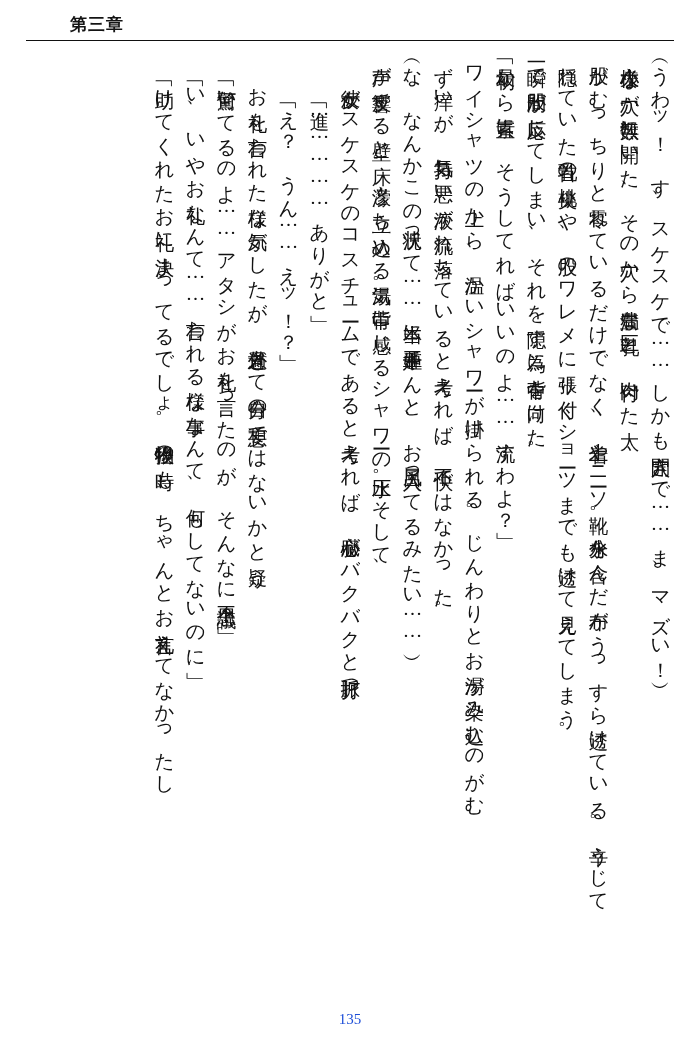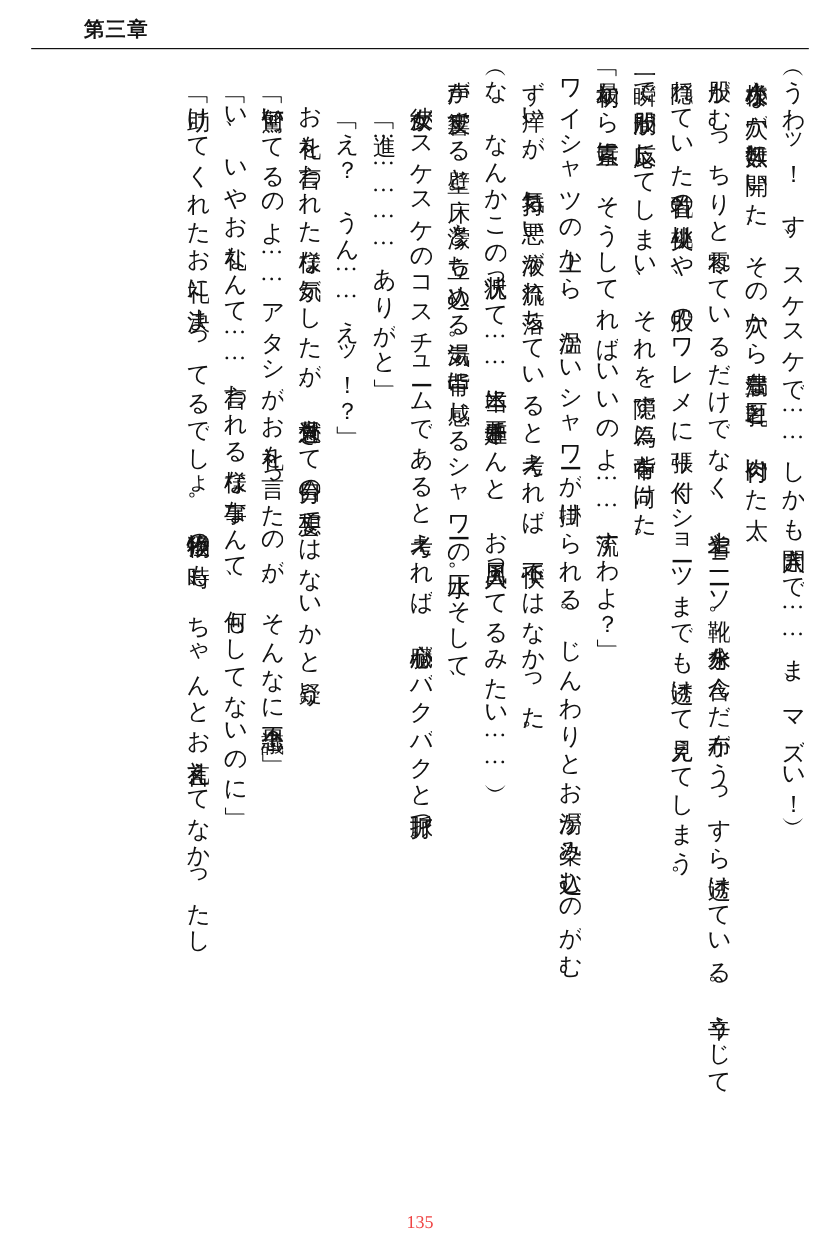--- a/index.html
+++ b/index.html
@@ -88,21 +88,21 @@
   .vcol.indent-1 { padding-top: 22px; box-sizing: border-box; }
   .vcol.indent-2 { padding-top: 44px; box-sizing: border-box; }
 
   .footer {
     position: absolute;
     bottom: 22px;
     left: 0;
     width: 700px;
     text-align: center;
     font-size: 15px;
-    color: #ef4444;
+    color: #1d4ed8;
     font-family: "Liberation Serif", "DejaVu Serif", serif;
   }
 </style>
 </head>
 <body>
 
 <div class="page">
 
   <div class="header">
     <span class="chapter-num">第三章</span>

